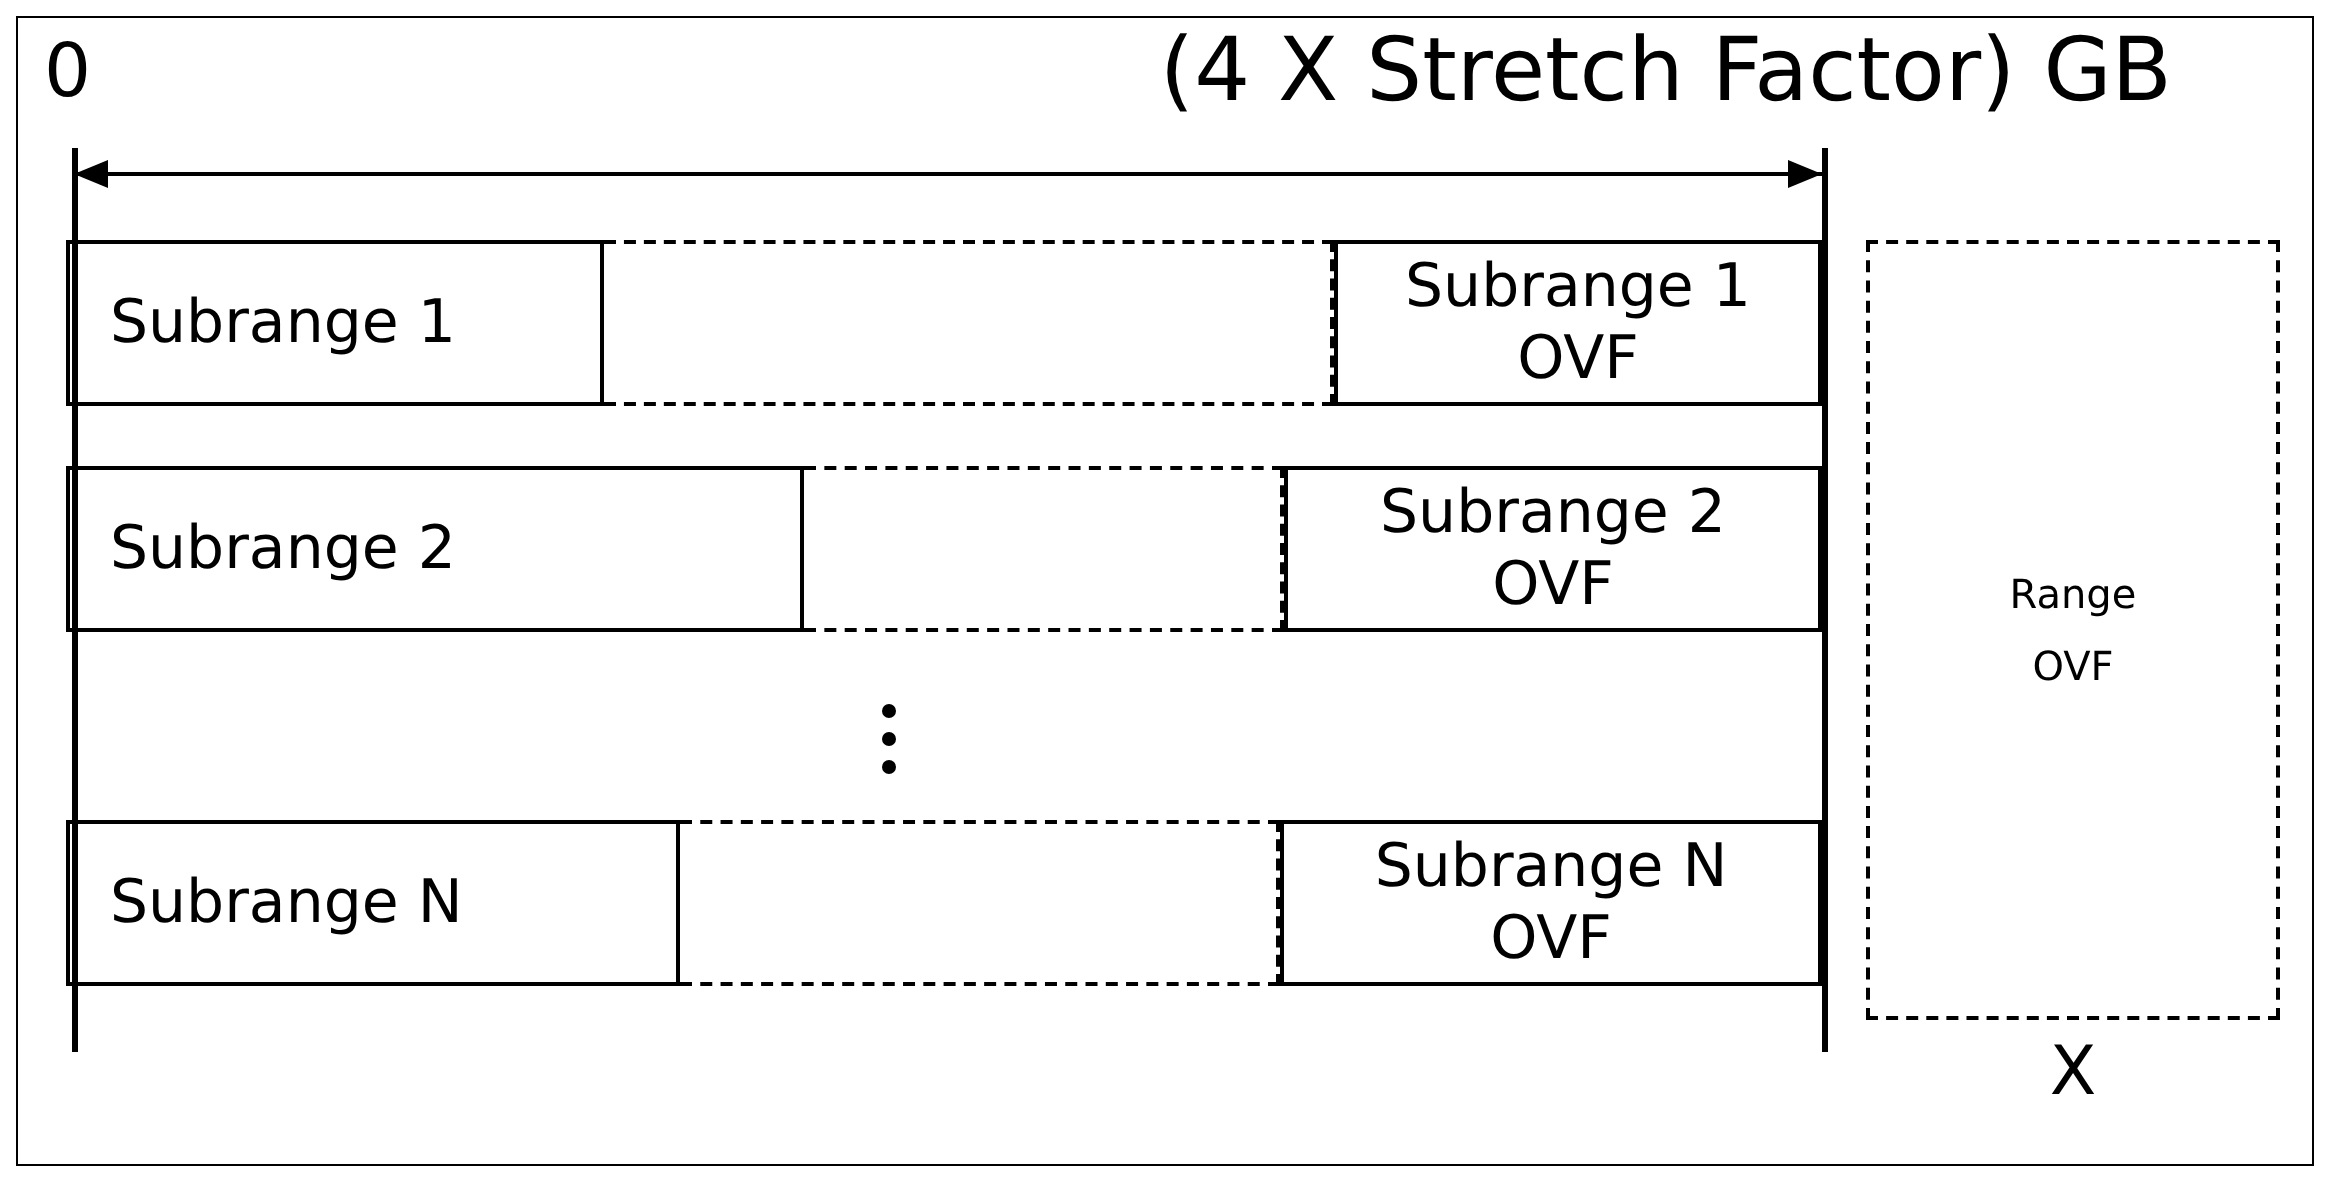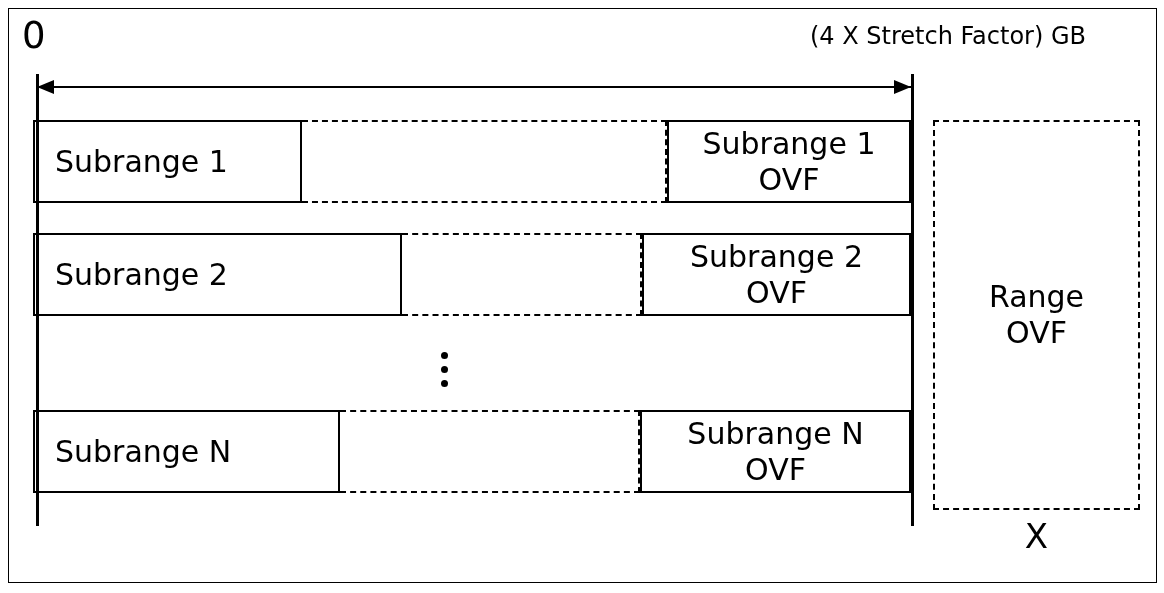--- a/index.html
+++ b/index.html
@@ -33,21 +33,21 @@
     top: 14px;
     font-size: 37px;
     line-height: 44px;
     letter-spacing: 0px;
     white-space: nowrap;
   }
   .hdr-title {
     position: absolute;
     right: 78px;
     top: 14px;
-    font-size: 24px;
+    font-size: 44px;
     line-height: 44px;
     white-space: nowrap;
   }
   
   .tick {
     position: absolute;
     width: 0;
     border-left: 3px solid #000;
   }
   .tick-left  { left: 36px;  top: 74px; height: 452px; }
@@ -123,21 +123,21 @@
     left: 933px;
     top: 120px;
     width: 207px;
     height: 390px;
     border: 2.5px dashed #000;
     box-sizing: border-box;
     display: flex;
     align-items: center;
     justify-content: center;
     text-align: center;
-    font-size: 30px;
+    font-size: 20px;
     line-height: 36px;
     white-space: pre-line;
   }
   .x-label {
     position: absolute;
     left: 933px;
     top: 516px;
     width: 207px;
     text-align: center;
     font-size: 34px;

